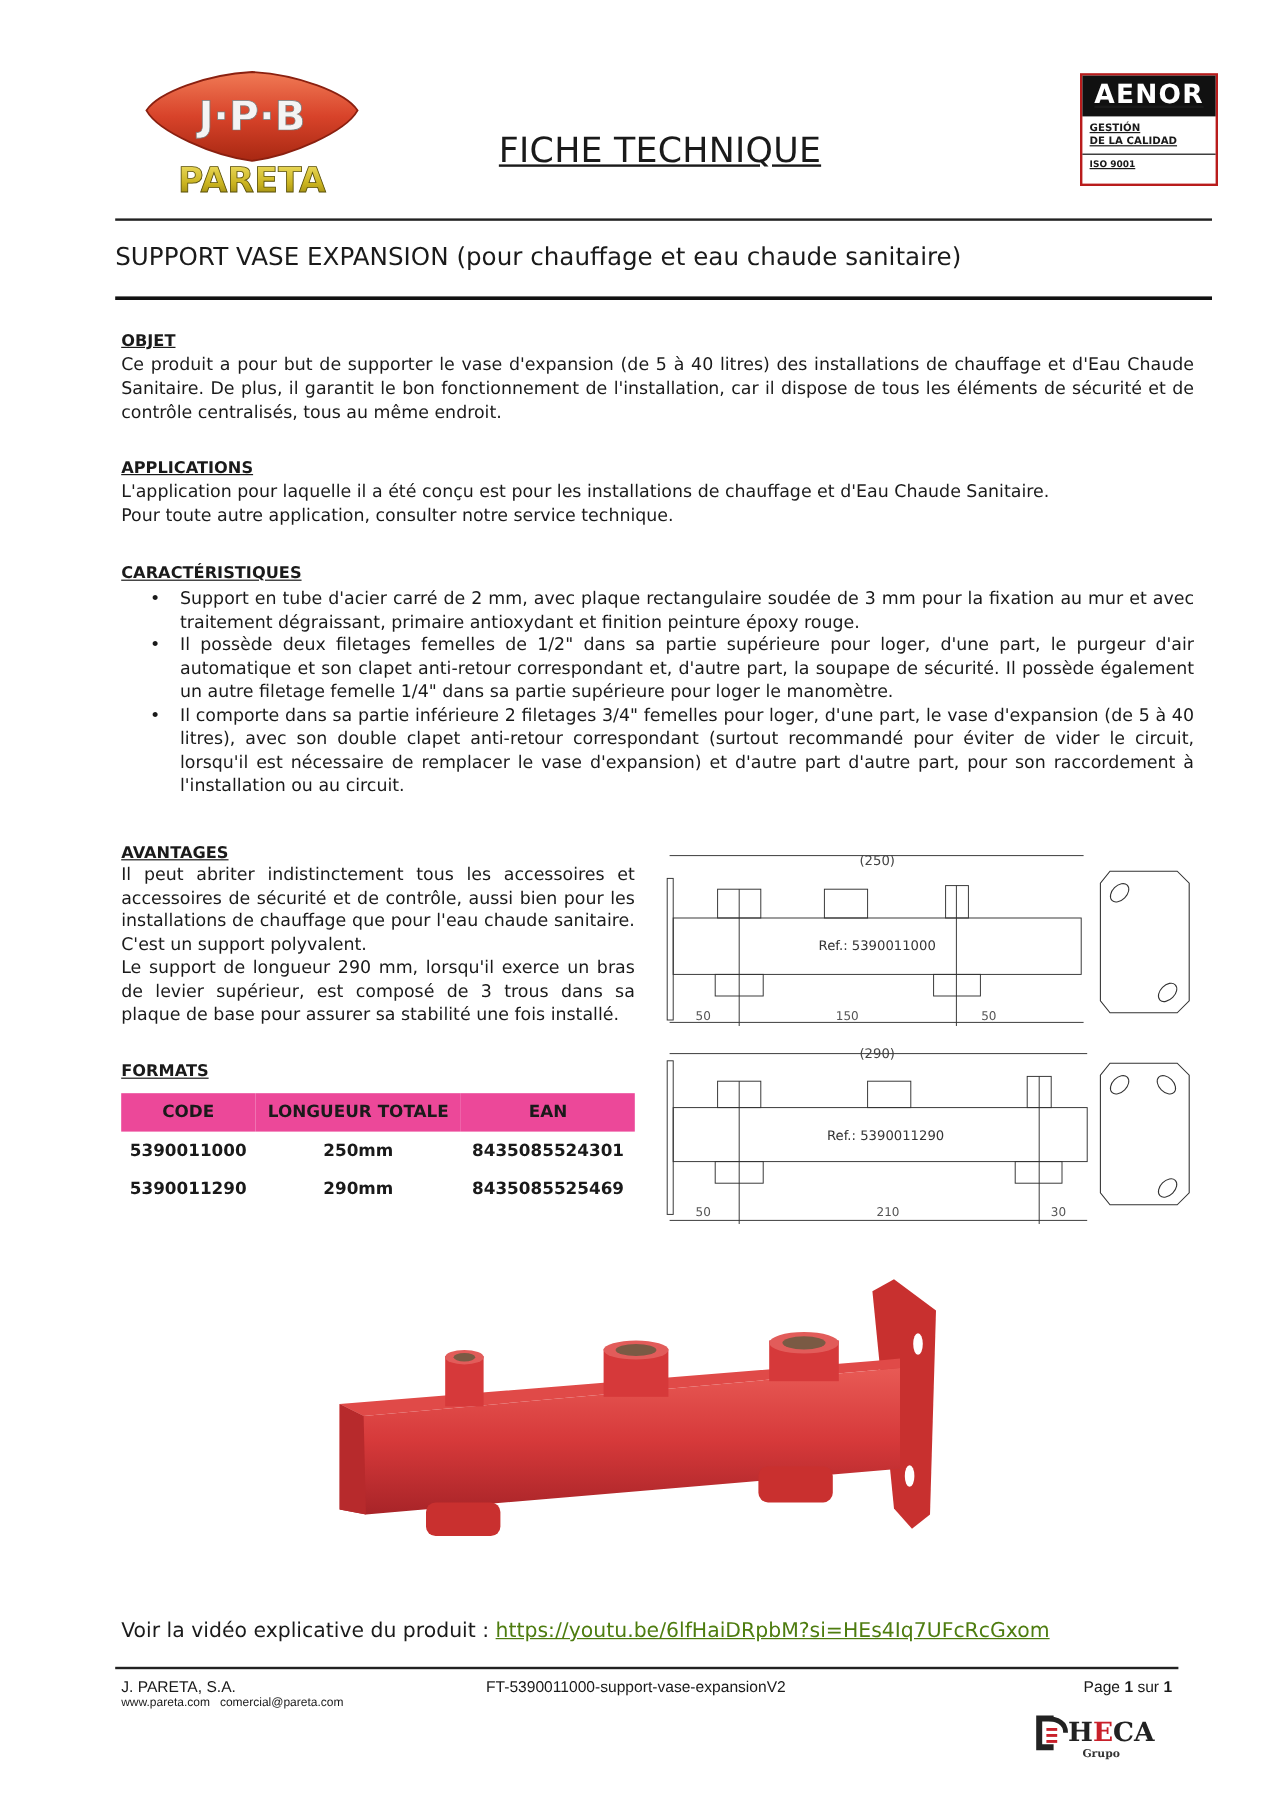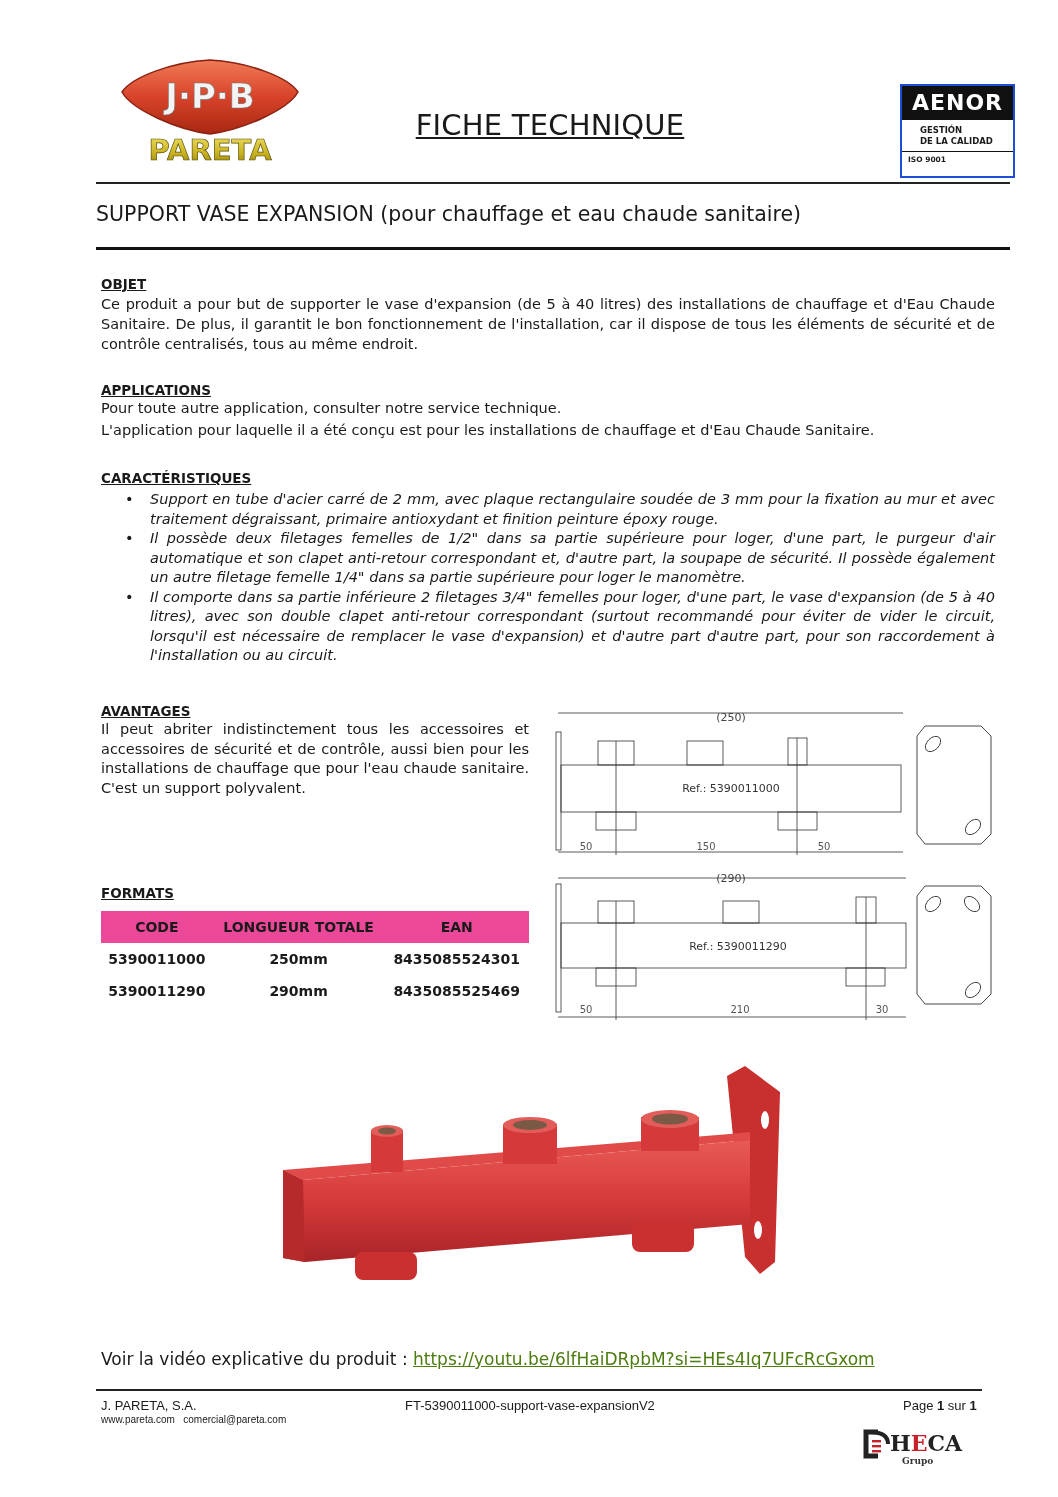--- a/index.html
+++ b/index.html
@@ -1,30 +1,30 @@
 <!DOCTYPE html>
 <html><head>
 <meta charset="utf-8">
 <style>
   html, body { margin: 0; padding: 0; background: #ffffff; }
   body { width: 1058px; height: 1497px; position: relative; overflow: hidden;
          font-family: "DejaVu Sans", sans-serif; color: #1a1a1a; }
   .abs { position: absolute; }
   .logo-jpb { left: 112px; top: 52px; width: 196px; height: 118px; }
-  .aenor { left: 900px; top: 84px; width: 115px; height: 94px; border: 2px solid #1d4ed8; box-sizing: border-box; }
+  .aenor { left: 900px; top: 61px; width: 115px; height: 94px; border: 2px solid #b91c1c; box-sizing: border-box; text-decoration: underline; }
   .aenor-top { background: #111; color: #fff; font-weight: bold; font-size: 22px; letter-spacing: 1px; height: 34px; line-height: 34px; text-align: center; }
-  .aenor-mid { font-size: 8.5px; font-weight: bold; line-height: 11px; padding: 5px 0 4px 18px; border-bottom: 1.5px solid #111; }
+  .aenor-mid { font-size: 8.5px; font-weight: bold; line-height: 11px; padding: 5px 0 4px 6px; border-bottom: 1.5px solid #111; }
   .aenor-bot { font-size: 7.5px; font-weight: bold; padding: 3px 0 0 6px; }
   .title { left: 370px; top: 108px; width: 360px; text-align: center; font-size: 29px; font-weight: normal; letter-spacing: 0.2px; text-decoration: underline; }
   .hr1 { left: 96px; top: 182px; width: 914px; height: 2px; background: #222; }
   .subtitle { left: 96px; top: 202px; width: 914px; font-size: 20.5px; }
   .hr2 { left: 96px; top: 247px; width: 914px; height: 3px; background: #111; }
   .sec-h { font-size: 13.5px; font-weight: bold; text-decoration: underline; }
   .para { font-size: 14.5px; line-height: 20px; text-align: justify; }
-  ul.bul { margin: 0; padding: 0; list-style: none; font-style: italic; }
+  ul.bul { margin: 0; padding: 0; list-style: none; }
   ul.bul li { position: relative; padding-left: 49px; font-size: 14.5px; line-height: 19.5px; text-align: justify; }
   ul.bul li::before { content: "•"; position: absolute; left: 24px; top: 0; }
   table.fmt { border-collapse: collapse; width: 428px; font-size: 14px; }
   table.fmt th { background: #ec4899; font-weight: bold; height: 30px; font-size: 14px; }
   table.fmt td { text-align: center; height: 30px; font-weight: bold; }
   .link { color: #4d7c0f; text-decoration: underline; }
   .hr3 { left: 96px; top: 1389px; width: 886px; height: 2px; background: #222; }
   .foot-small { font-size: 10px; font-family: "Liberation Sans", sans-serif; }
   .foot-main { font-size: 13px; font-family: "Liberation Sans", sans-serif; }
 </style>
@@ -66,36 +66,37 @@
 <div class="abs subtitle">SUPPORT VASE EXPANSION (pour chauffage et eau chaude sanitaire)</div>
 <div class="abs hr2"></div>
 
 <div class="abs" style="left:101px; top:276px; width:894px;">
   <div class="sec-h">OBJET</div>
   <div class="para" style="margin-top:2px;">Ce produit a pour but de supporter le vase d'expansion (de 5 à 40 litres) des installations de chauffage et d'Eau Chaude Sanitaire. De plus, il garantit le bon fonctionnement de l'installation, car il dispose de tous les éléments de sécurité et de contrôle centralisés, tous au même endroit.</div>
 </div>
 
 <div class="abs" style="left:101px; top:382px; width:894px;">
   <div class="sec-h">APPLICATIONS</div>
+  <div class="para" style="margin-top:2px;">L'application pour laquelle il a été conçu est pour les installations de chauffage et d'Eau Chaude Sanitaire.</div>
   <div class="para">Pour toute autre application, consulter notre service technique.</div>
-  <div class="para" style="margin-top:2px;">L'application pour laquelle il a été conçu est pour les installations de chauffage et d'Eau Chaude Sanitaire.</div>
 </div>
 
 <div class="abs" style="left:101px; top:470px; width:894px;">
   <div class="sec-h">CARACTÉRISTIQUES</div>
   <ul class="bul" style="margin-top:4px;">
     <li>Support en tube d'acier carré de 2 mm, avec plaque rectangulaire soudée de 3 mm pour la fixation au mur et avec traitement dégraissant, primaire antioxydant et finition peinture époxy rouge.</li>
     <li>Il possède deux filetages femelles de 1/2" dans sa partie supérieure pour loger, d'une part, le purgeur d'air automatique et son clapet anti-retour correspondant et, d'autre part, la soupape de sécurité. Il possède également un autre filetage femelle 1/4" dans sa partie supérieure pour loger le manomètre.</li>
     <li>Il comporte dans sa partie inférieure 2 filetages 3/4" femelles pour loger, d'une part, le vase d'expansion (de 5 à 40 litres), avec son double clapet anti-retour correspondant (surtout recommandé pour éviter de vider le circuit, lorsqu'il est nécessaire de remplacer le vase d'expansion) et d'autre part d'autre part, pour son raccordement à l'installation ou au circuit.</li>
   </ul>
 </div>
 
 <div class="abs" style="left:101px; top:703px; width:428px;">
   <div class="sec-h">AVANTAGES</div>
   <div class="para" style="margin-top:1px; line-height:19.5px;">Il peut abriter indistinctement tous les accessoires et accessoires de sécurité et de contrôle, aussi bien pour les installations de chauffage que pour l'eau chaude sanitaire. C'est un support polyvalent.</div>
+  <div class="para" style="line-height:19.5px;">Le support de longueur 290 mm, lorsqu'il exerce un bras de levier supérieur, est composé de 3 trous dans sa plaque de base pour assurer sa stabilité une fois installé.</div>
 </div>
 
 <div class="abs" style="left:101px; top:885px; width:428px;">
   <div class="sec-h">FORMATS</div>
   <table class="fmt" style="margin-top:10px;">
     <thead>
       <tr>
         <th>CODE</th>
         <th>LONGUEUR TOTALE</th>
         <th>EAN</th>

